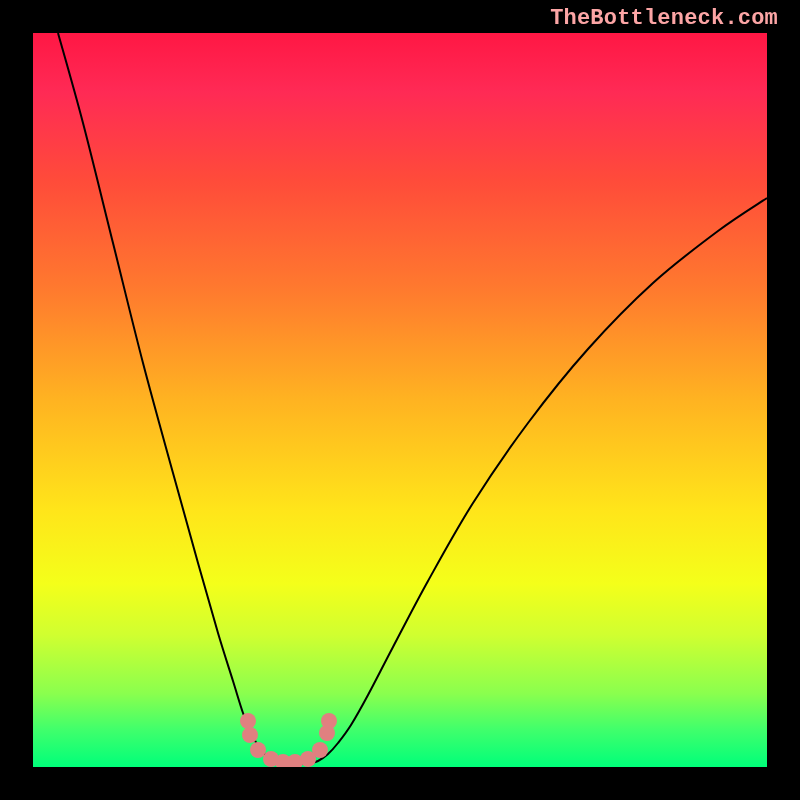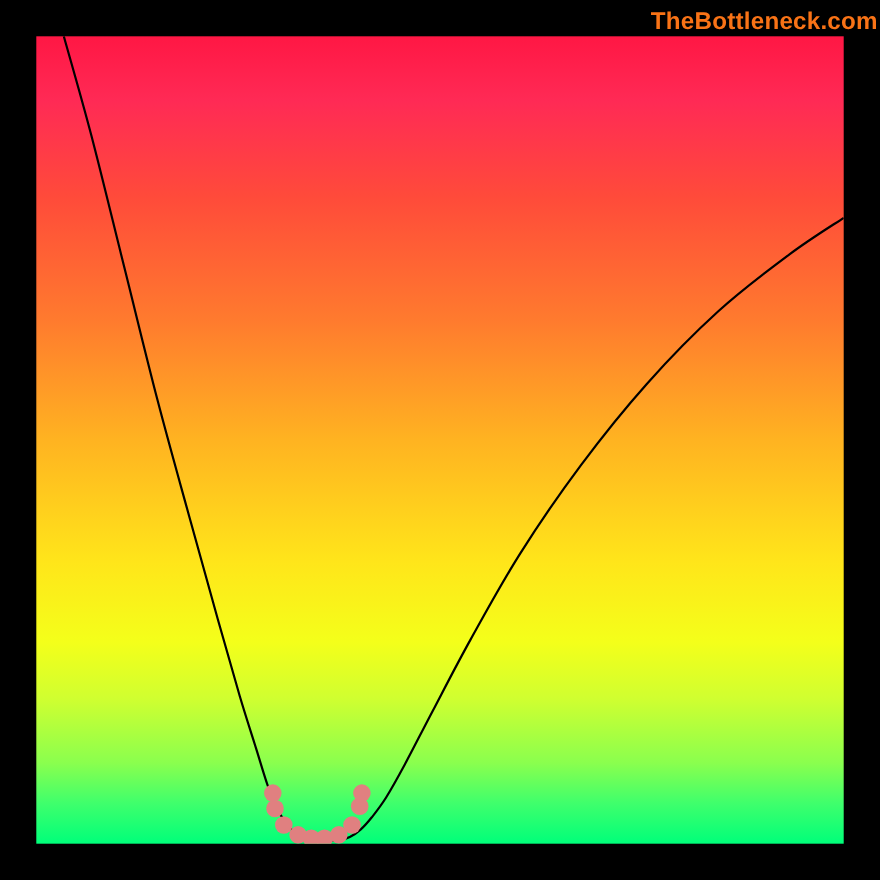--- a/index.html
+++ b/index.html
@@ -35,26 +35,26 @@
       #ffe51a 65%,
       #f4ff1a 75%,
       #d0ff30 82%,
       #8aff4e 90%,
       #3fff6c 95%,
       #00ff7a 100%
     );
   }
   .watermark {
     position: absolute;
-    right: 2px;
+    right: 22px;
     top: 6px;
-    font-family: Liberation Sans, sans-serif;
+    font-family: Liberation Mono, monospace;
     font-size: 22px;
     font-weight: 600;
-    color: #f97316;
+    color: #fca5a5;
     letter-spacing: 0.2px;
     user-select: none;
   }
   svg.curves {
     position: absolute;
     left: 0;
     top: 0;
     width: 734px;
     height: 734px;
   }

